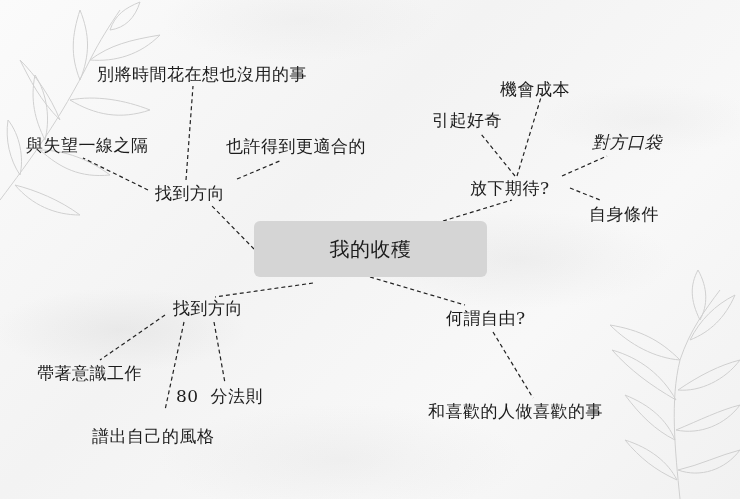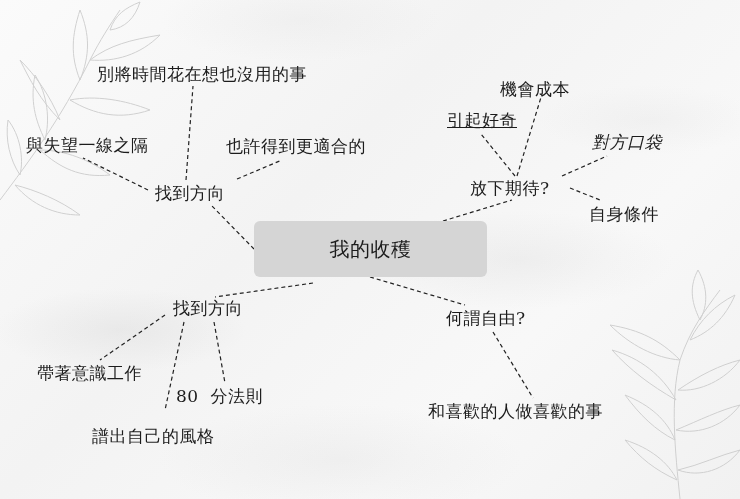--- a/index.html
+++ b/index.html
@@ -91,21 +91,21 @@
   <span>我的收穫</span>
 </div>
 
 <div class="node" style="left:155px; top:181px;">找到方向</div>
 <div class="node" style="left:97px; top:62px;">別將時間花在想也沒用的事</div>
 <div class="node" style="left:26px; top:133px;">與失望一線之隔</div>
 <div class="node" style="left:226px; top:134px;">也許得到更適合的</div>
 
 <div class="node" style="left:470px; top:176px;">放下期待?</div>
 <div class="node" style="left:500px; top:68px;margin-top:9px;">機會成本</div>
-<div class="node" style="left:447px; top:108px;text-decoration:underline;">引起好奇</div>
+<div class="node" style="left:432px; top:108px;">引起好奇</div>
 <div class="node" style="left:592px; top:130px;font-style:italic;">對方口袋</div>
 <div class="node" style="left:589px; top:202px;">自身條件</div>
 
 <div class="node" style="left:173px; top:296px;">找到方向</div>
 <div class="node" style="left:37px; top:361px;">帶著意識工作</div>
 <div class="node" style="left:176px; top:384px; white-space:pre;text-align:center;">80  分法則</div>
 <div class="node" style="left:92px; top:424px;">譜出自己的風格</div>
 
 <div class="node" style="left:446px; top:306px;text-align:center;">何謂自由?</div>
 <div class="node" style="left:428px; top:399px;">和喜歡的人做喜歡的事</div>

